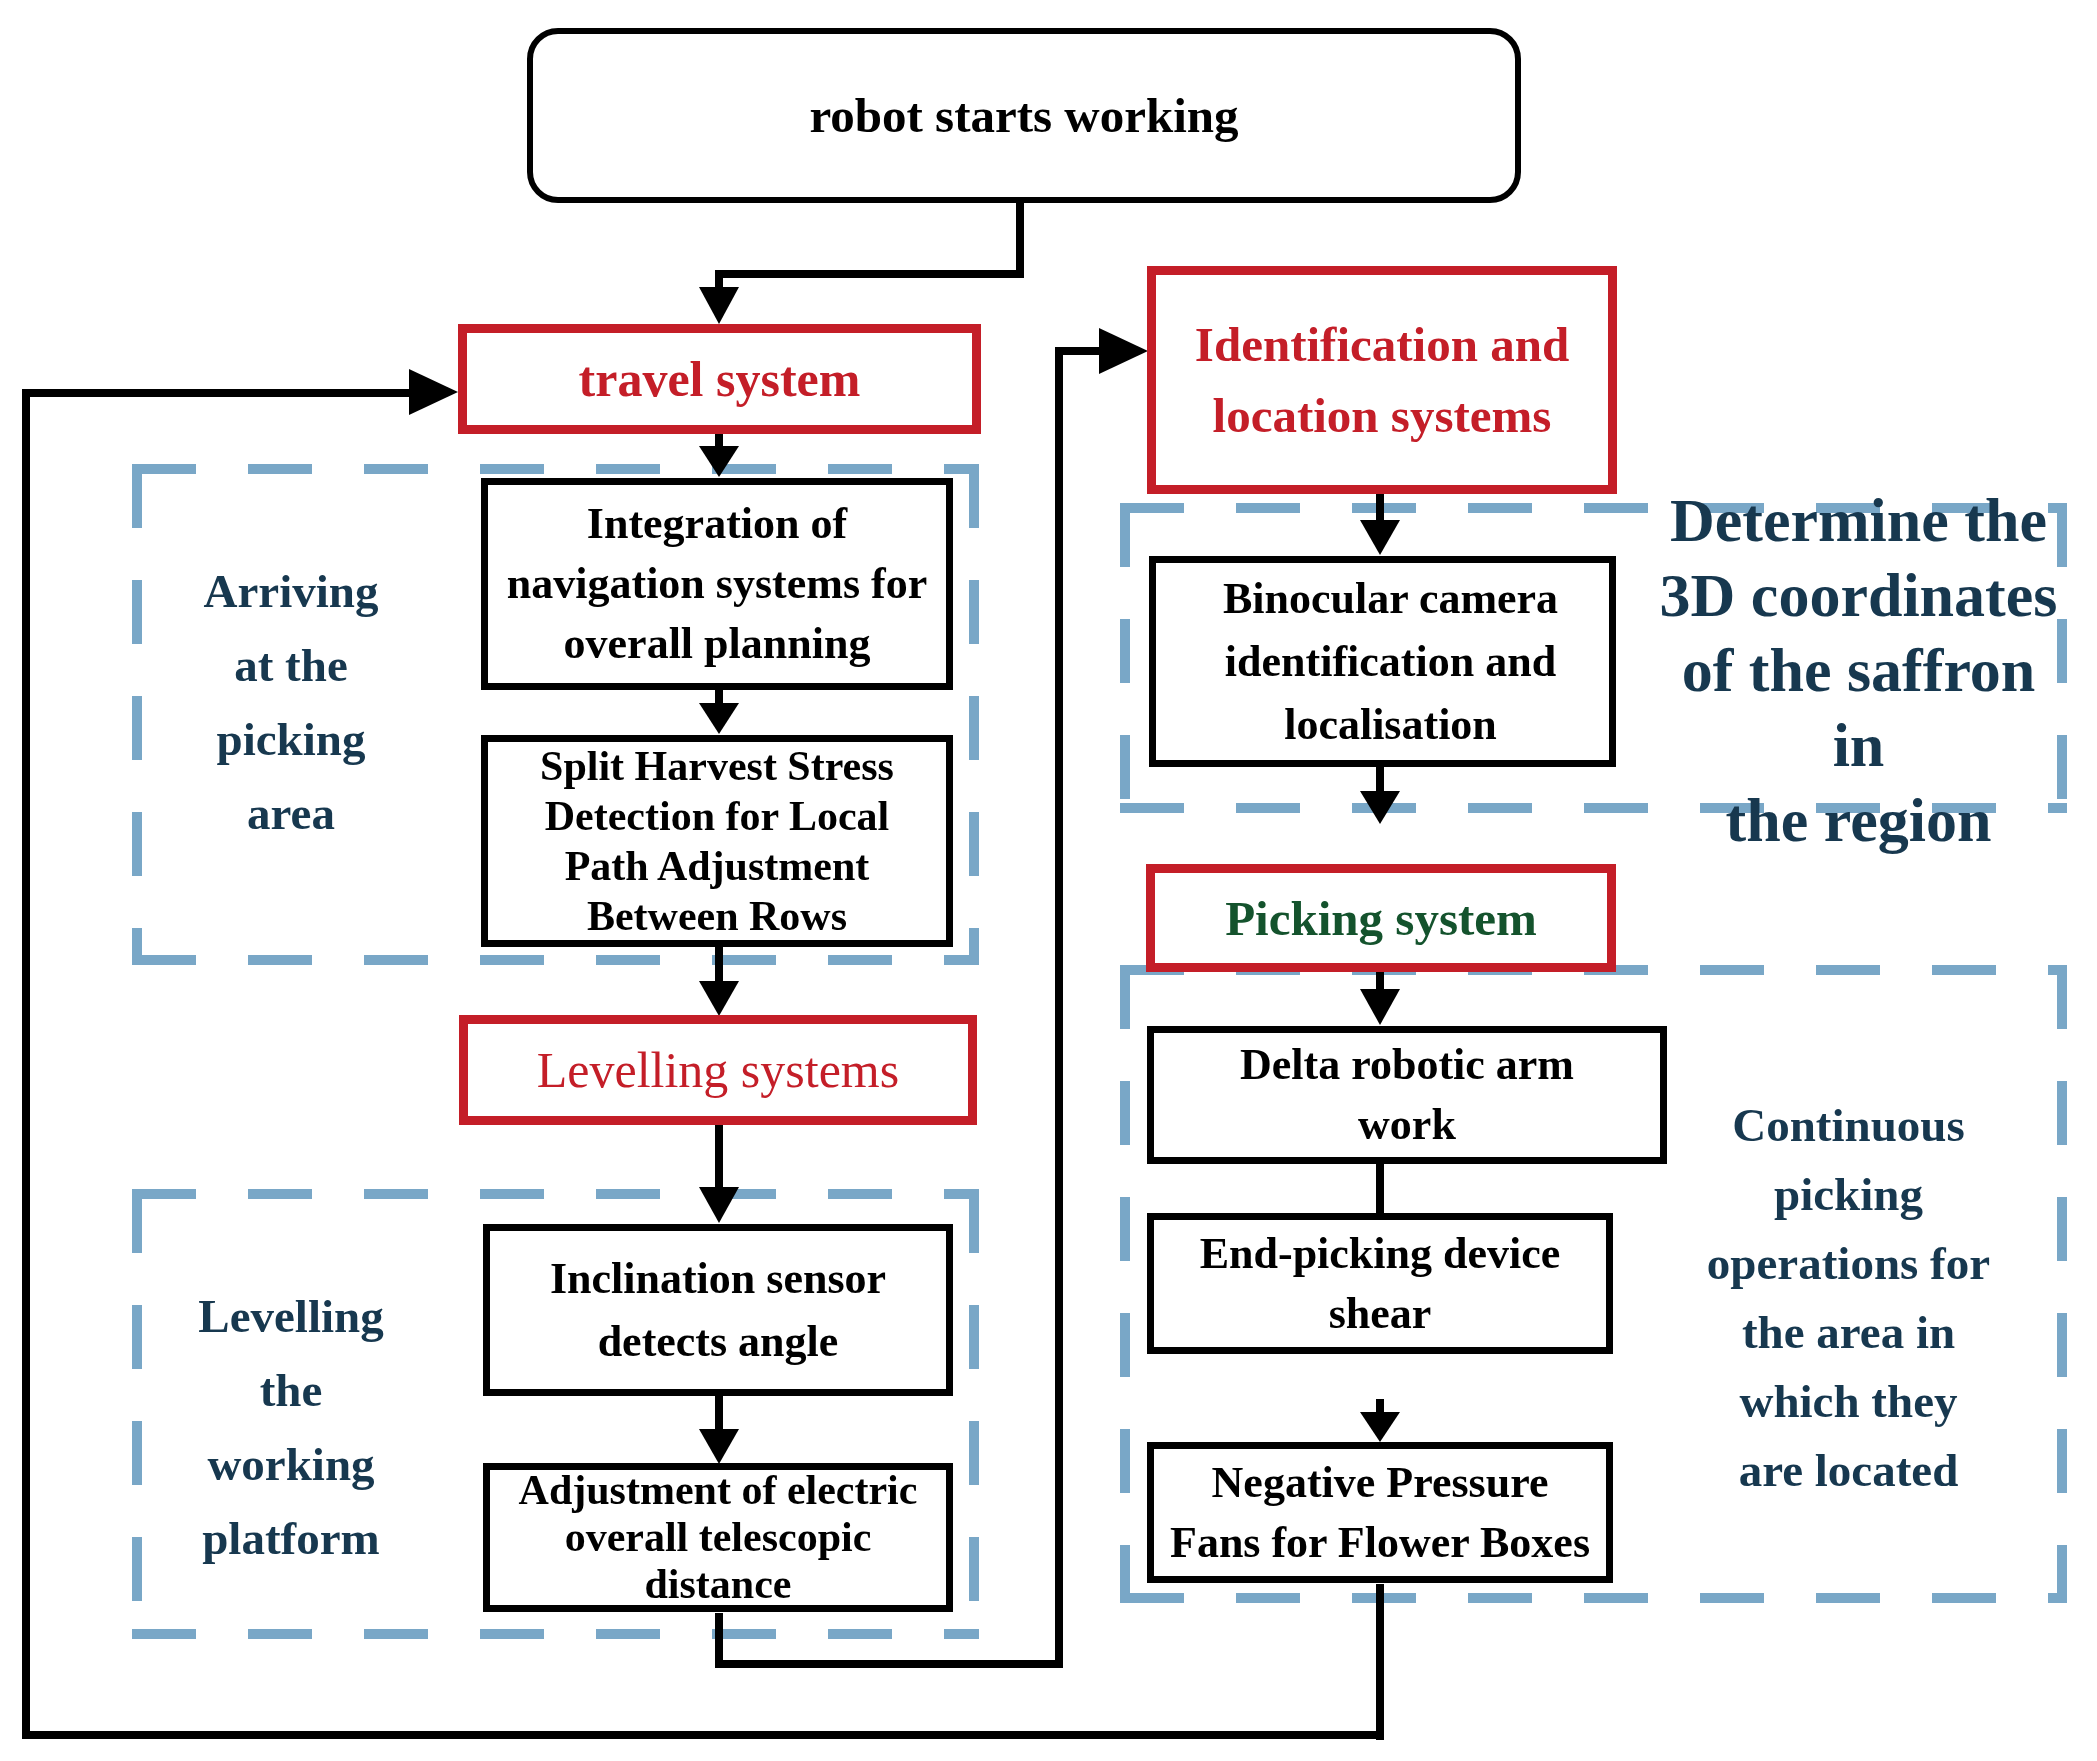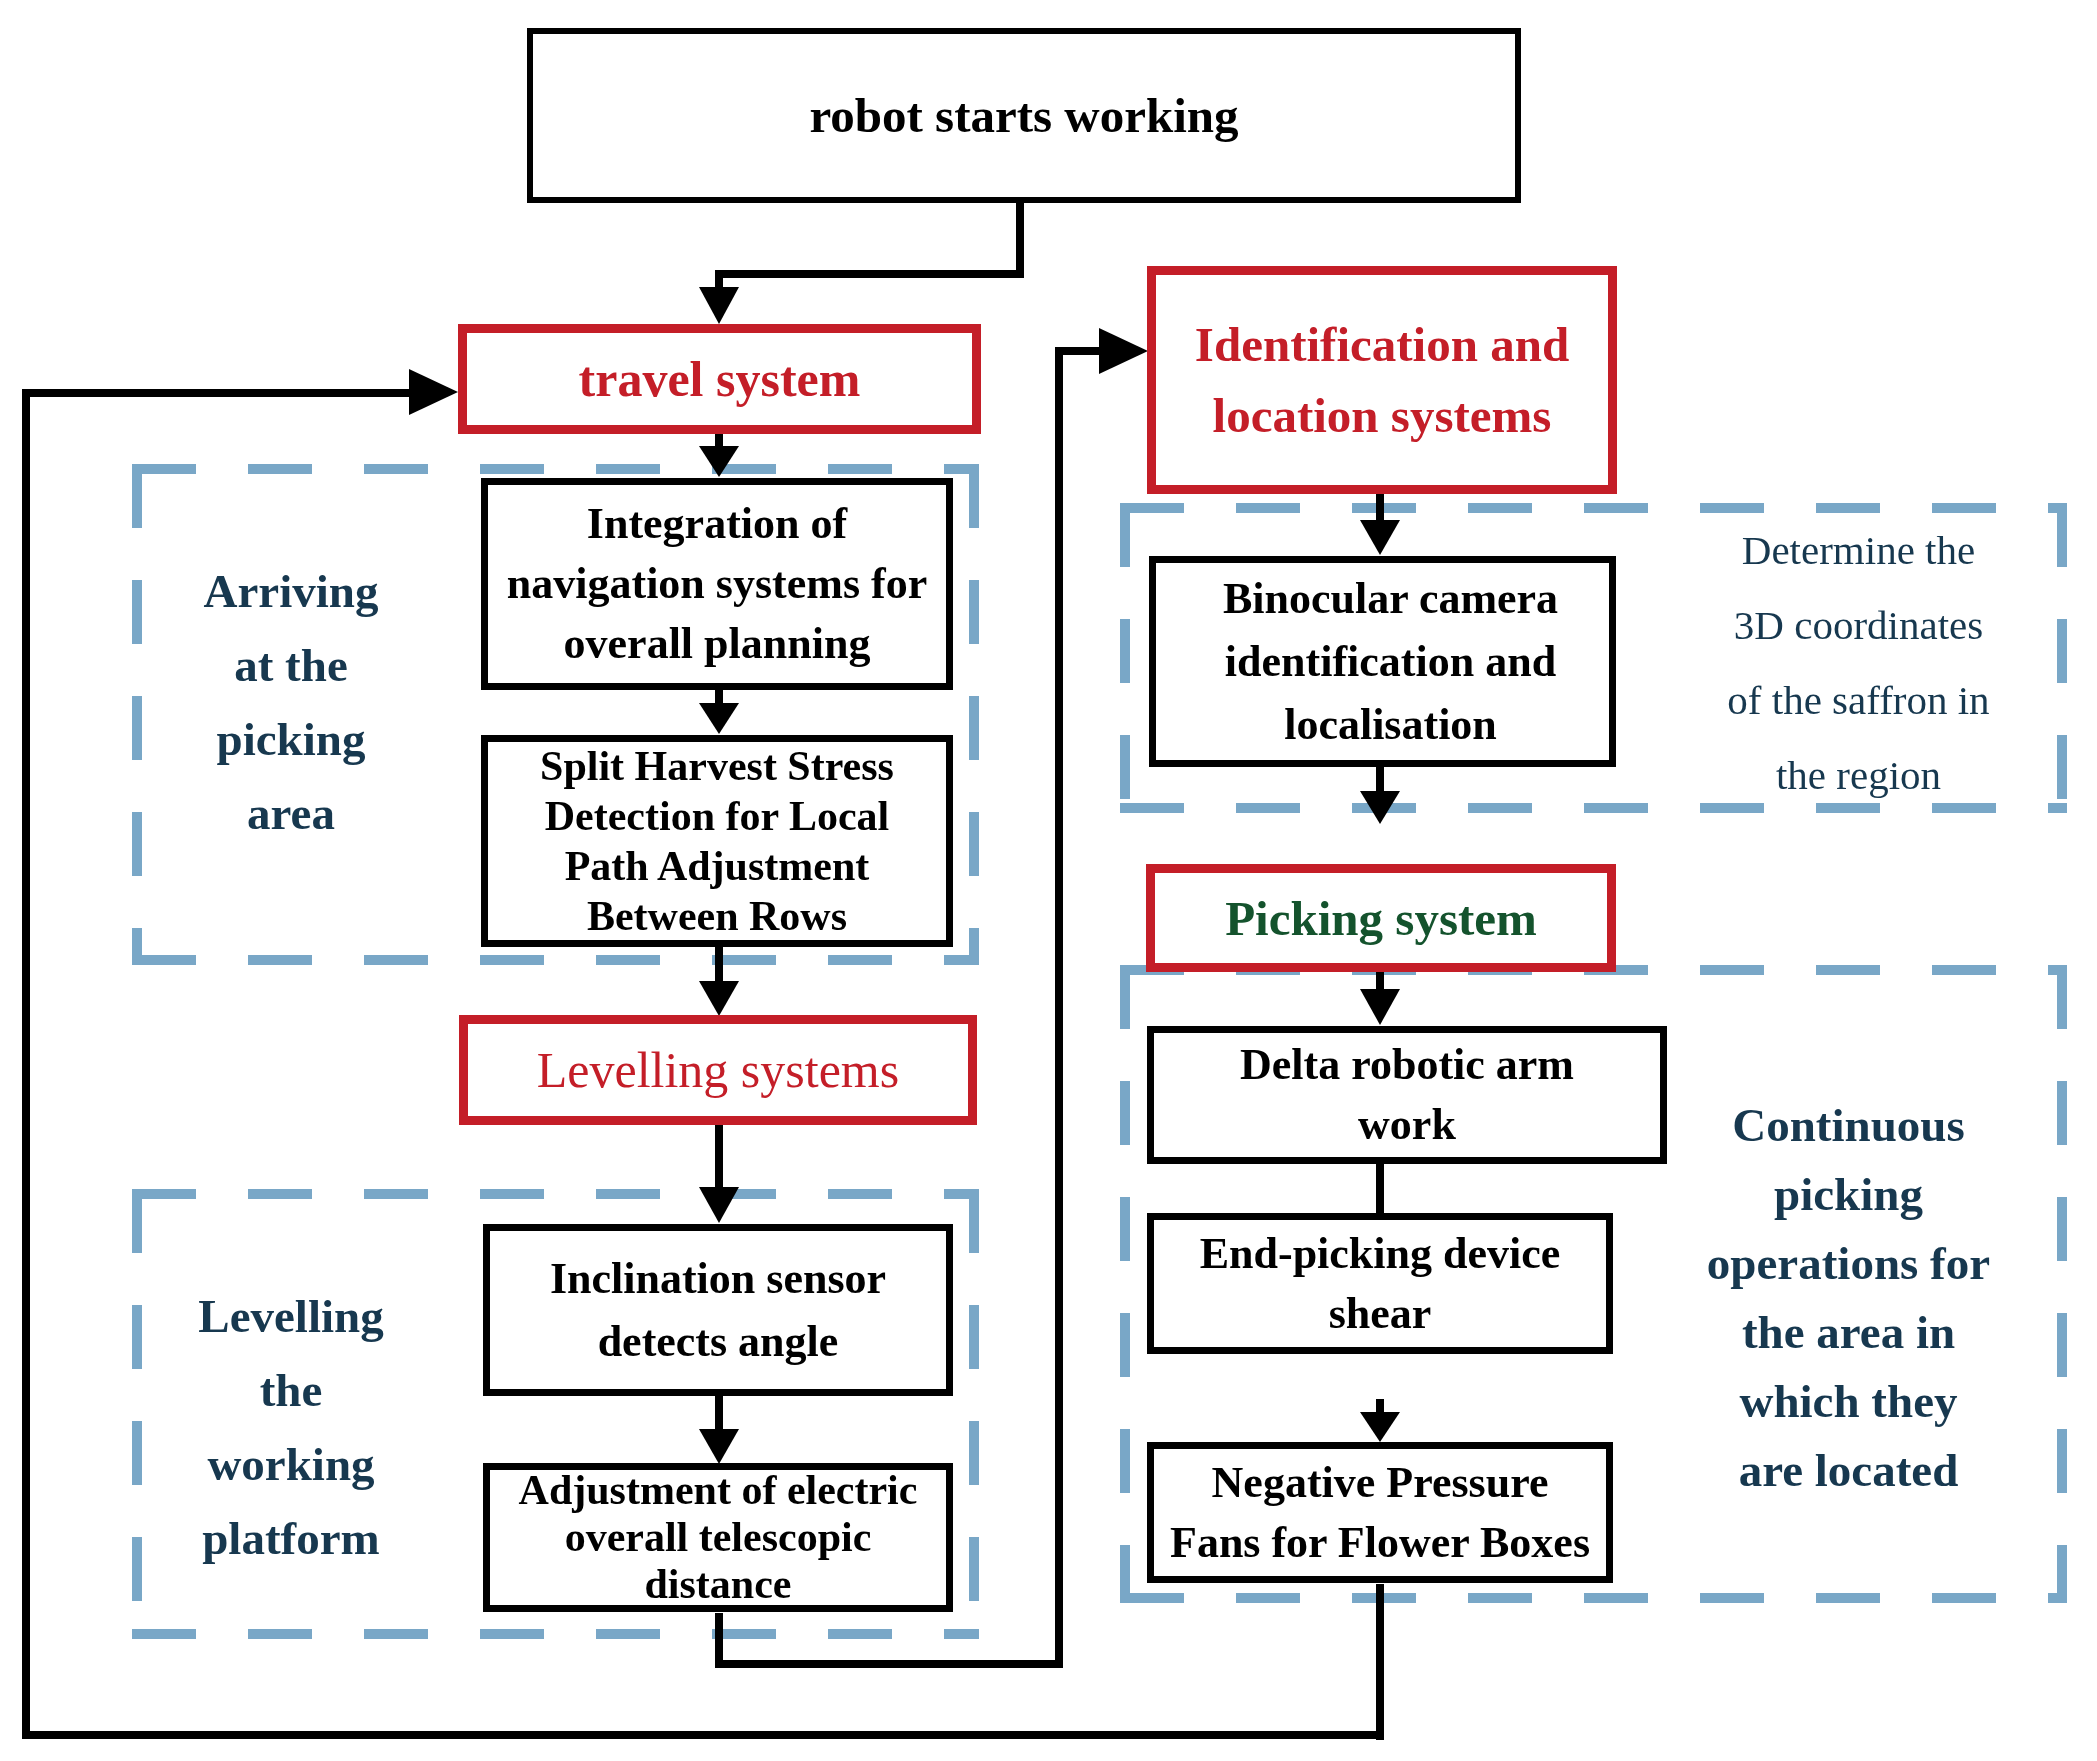--- a/index.html
+++ b/index.html
@@ -77,21 +77,21 @@
 
   <div class="vline" style="left:1376px;top:932px;width:7.9px;height:60px;"></div>
   <div class="tri" style="left:1360px;top:989px;border-width:36px 20.4px 0 20.4px;border-top-color:#000000;"></div>
 
   <div class="vline" style="left:1376px;top:1163px;width:7.9px;height:61px;"></div>
   <div class="tri" style="left:1360px;top:1221px;border-width:36px 20.4px 0 20.4px;border-top-color:#000000;"></div>
 
   <div class="vline" style="left:1376px;top:1399px;width:7.9px;height:15.7px;"></div>
   <div class="tri" style="left:1360px;top:1412px;border-width:30px 20.4px 0 20.4px;border-top-color:#000000;"></div>
 
-  <div class="node" style="left:527px;top:27.5px;width:994px;height:175px;border-width:6.3px;font-size:49px;">robot starts working</div>
+  <div class="node" style="left:527px;top:27.5px;width:994px;height:175px;border-width:6.3px;font-size:49px;border-radius:31px;">robot starts working</div>
 
   <div class="node rednode" style="left:458px;top:324px;width:523px;height:110px;font-size:50px;">travel system</div>
 
   <div class="node" style="left:481px;top:478px;width:472px;height:212px;font-size:44px;line-height:60px;">Integration of
 navigation systems for
 overall planning</div>
 
   <div class="node" style="left:481px;top:735px;width:472px;height:212px;font-size:42px;line-height:50px;">Split Harvest Stress
 Detection for Local
 Path Adjustment
@@ -127,21 +127,21 @@
   <div class="sidelabel" style="left:126px;top:554px;width:330px;font-size:47px;line-height:74px;font-weight:bold;">Arriving
 at the
 picking
 area</div>
 
   <div class="sidelabel" style="left:126px;top:1279px;width:330px;font-size:47px;line-height:74px;font-weight:bold;">Levelling
 the
 working
 platform</div>
 
-  <div class="sidelabel" style="left:1658px;top:513px;width:401px;font-size:41px;line-height:75px;font-weight:normal;">Determine the
+  <div class="sidelabel" style="left:1658px;top:483px;width:401px;font-size:62px;line-height:75px;font-weight:bold;">Determine the
 3D coordinates
 of the saffron in
 the region</div>
 
   <div class="sidelabel" style="left:1646px;top:1091px;width:405px;font-size:47px;line-height:69px;font-weight:bold;">Continuous
 picking
 operations for
 the area in
 which they
 are located</div>

